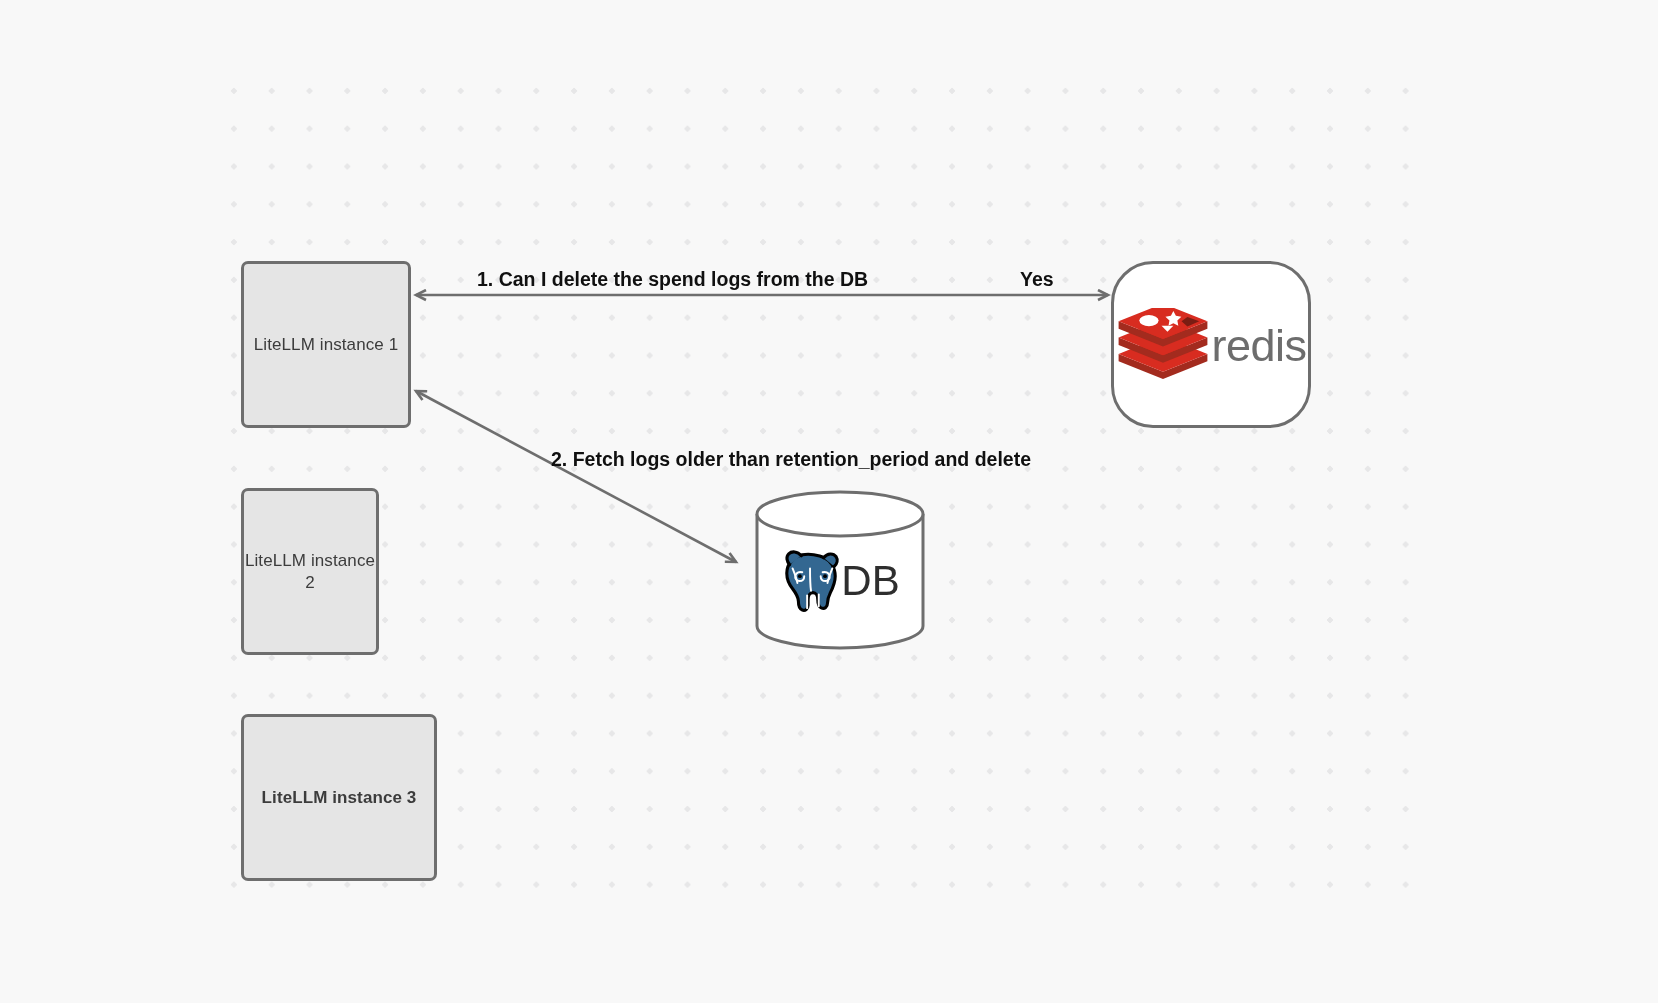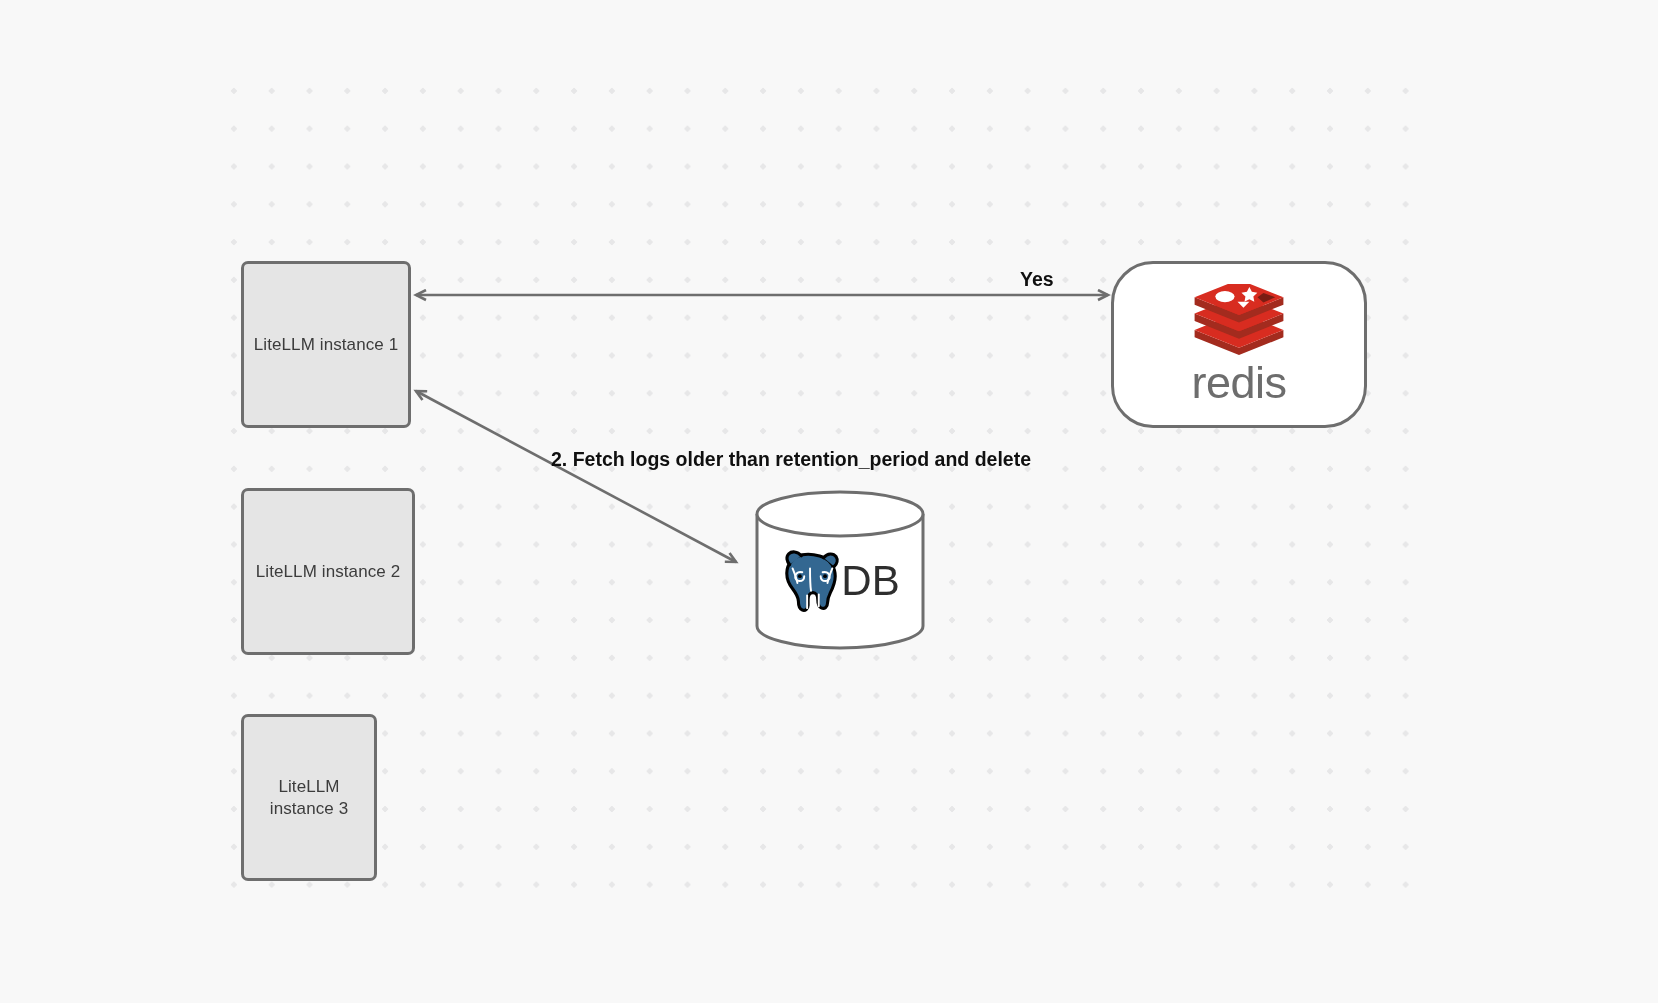--- a/index.html
+++ b/index.html
@@ -44,36 +44,36 @@
   }
   .node-label {
     font-size: 17px;
     color: #3c3c3c;
     font-family: "Liberation Sans", sans-serif;
     letter-spacing: .1px;
     text-align: center;
     line-height: 1.25;
   }
   #litellm-1 { left: 241px; top: 261px; width: 170px; height: 167px; }
-  #litellm-2 { left: 241px; top: 488px; width: 174px; height: 167px; }
-  #litellm-3 { left: 241px; top: 714px; width: 136px; height: 167px; }
+  #litellm-2 { left: 241px; top: 488px; width: 138px; height: 167px; }
+  #litellm-3 { left: 241px; top: 714px; width: 196px; height: 167px; font-weight: bold; }
 
   
   #redis-node {
     position: absolute;
     left: 1111px;
     top: 261px;
-    width: 256px;
+    width: 200px;
     height: 167px;
     background: #ffffff;
     border: 3px solid #6e6e6e;
     border-radius: 42px;
     box-sizing: border-box;
     display: flex;
-    flex-direction: column;
+    flex-direction: row;
     align-items: center;
     justify-content: center;
   }
   #redis-logo-mark { width: 96px; height: 74px; display: block; }
   #redis-wordmark {
     font-family: "Liberation Sans", sans-serif;
     font-size: 45px;
     color: #6d6d6d;
     letter-spacing: -0.5px;
     line-height: 1;
@@ -220,18 +220,19 @@
           <path d="M13 20 C15 25 17 30 18 35"></path>
           <path d="M54 20 C52 25 50 30 49 35"></path>
         </g>
         <circle cx="20.5" cy="28" r="2" fill="#000000"></circle>
         <circle cx="46.5" cy="28" r="2" fill="#000000"></circle>
       </svg>
       <span id="db-text">DB</span>
     </div>
   </div>
 
+  <div class="edge-label" id="edge-label-1">1.  Can I delete the spend logs from the DB</div>
 
   <div class="edge-label" id="edge-label-yes">Yes</div>
 
   <div class="edge-label" id="edge-label-2">2.  Fetch logs older than retention_period and delete</div>
 
 </div>
 
 </body></html>

